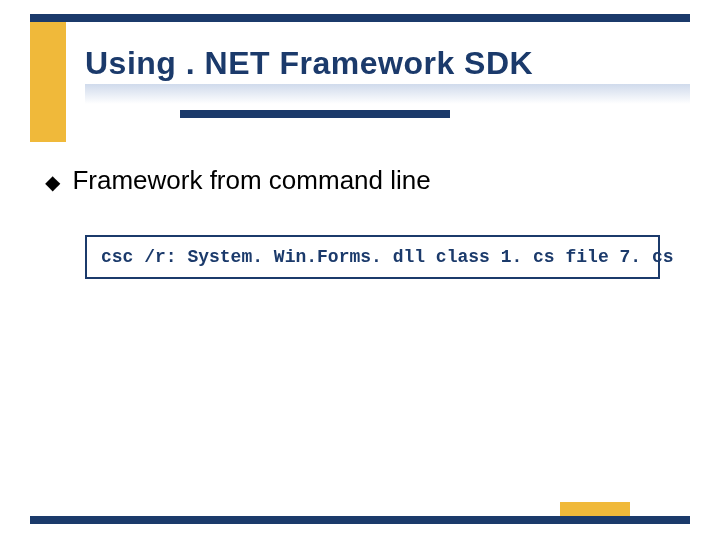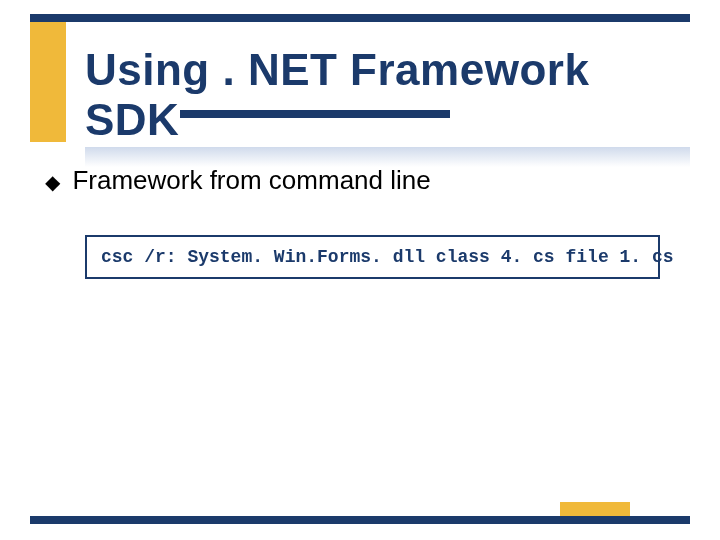--- a/index.html
+++ b/index.html
@@ -27,21 +27,21 @@
     height: 120px;
     background: #f0b93a;
   }
   .title-wrap {
     position: absolute;
     top: 45px;
     left: 85px;
     right: 30px;
   }
   .title {
-    font-size: 44px;
+    font-size: 32px;
     font-weight: bold;
     color: #1b3a6b;
     letter-spacing: 0.5px;
     display: inline-block;
     padding-bottom: 4px;
   }
   .title-underline-grad {
     height: 20px;
     background: linear-gradient(to bottom, rgba(120,150,200,0.35), rgba(255,255,255,0));
     margin-top: -2px;
@@ -116,17 +116,17 @@
   <div class="title-underline-grad"></div>
 </div>
 <div class="title-underline-bar"></div>
 
 <div class="bullet-row">
   <span class="bullet-mark">◆</span>
   <span class="bullet-text">Framework from command line</span>
 </div>
 
 <div class="code-box">
-  <div class="code-text">csc /r: System. Win.Forms. dll class 4. cs file 1. cs</div>
+  <div class="code-text">csc /r: System. Win.Forms. dll class 1. cs file 7. cs</div>
 </div>
 
 <div class="bottom-accent"></div>
 <div class="bottom-bar"></div>
 
 </body></html>

